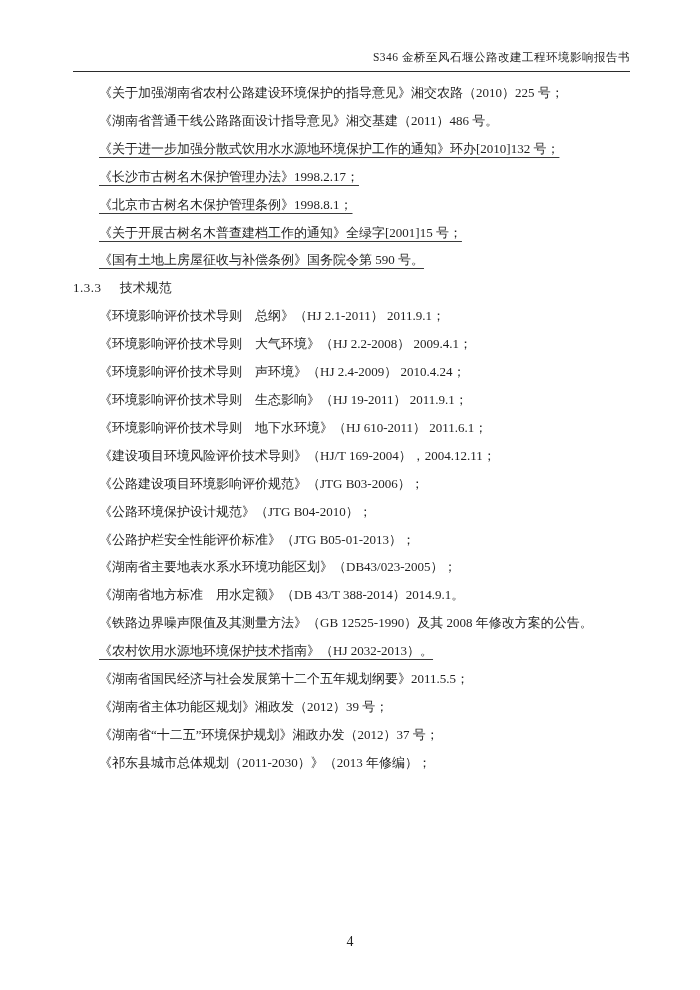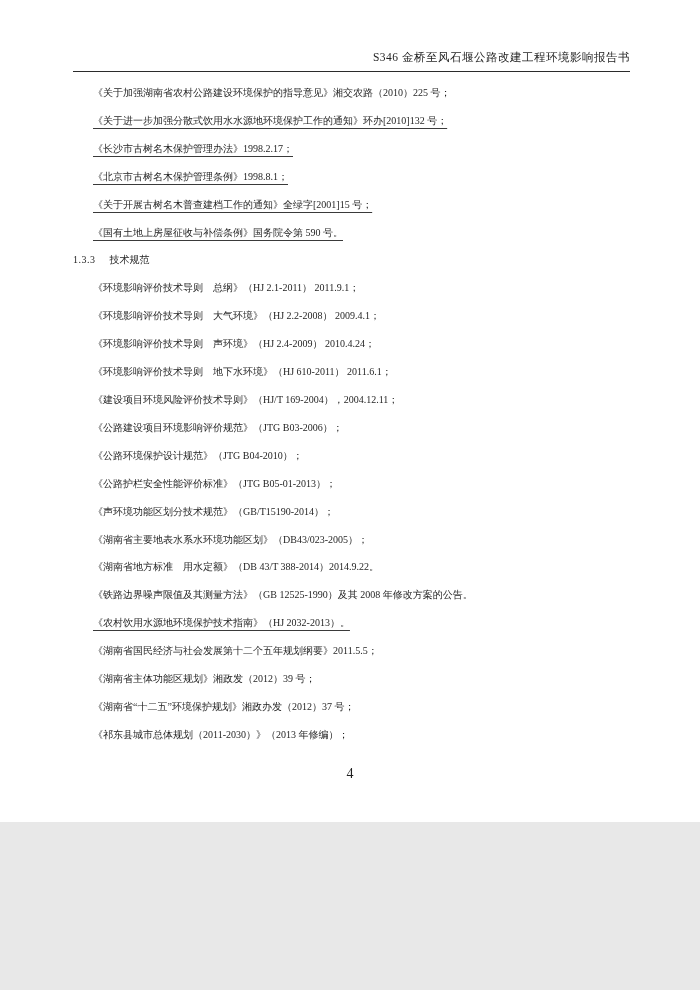--- a/index.html
+++ b/index.html
@@ -3,21 +3,21 @@
 <meta charset="utf-8">
 <style>
   html, body {
     margin: 0;
     padding: 0;
     background: #e8e8e8;
   }
   .page {
     position: relative;
     width: 700px;
-    height: 822px;
+    height: 990px;
     margin: 0 auto;
     background: #ffffff;
     box-sizing: border-box;
     padding: 50px 70px 0 73px;
     font-family: "Liberation Serif", "DejaVu Serif", serif;
     color: #1f1f1f;
     overflow: hidden;
   }
   .header {
     text-align: right;
@@ -25,21 +25,21 @@
     letter-spacing: 0.5px;
     padding-bottom: 6px;
     border-bottom: 1.6px solid #2b2b2b;
     white-space: nowrap;
   }
   .doc-body {
     padding-top: 7px;
   }
   .doc-body p {
     margin: 0;
-    font-size: 10px;
+    font-size: 13px;
     line-height: 27.9px;
   }
   .para {
     text-indent: 2em;
     text-align: justify;
   }
   .heading {
     text-indent: 0;
   }
   .heading .hnum {
@@ -65,37 +65,38 @@
 </head>
 <body>
 
 <div class="page">
   <div class="header">
     <span>S346 金桥至风石堰公路改建工程环境影响报告书</span>
   </div>
 
   <div class="doc-body" id="doc-body">
       <p class="para"><span>《关于加强湖南省农村公路建设环境保护的指导意见》湘交农路（2010）225 号；</span></p>
+      <p class="para"><span>《湖南省普通干线公路路面设计指导意见》湘交基建（2011）486 号。</span></p>
       <p class="para"><span class="u">《关于进一步加强分散式饮用水水源地环境保护工作的通知》环办[2010]132 号；</span></p>
       <p class="para"><span class="u">《长沙市古树名木保护管理办法》1998.2.17；</span></p>
       <p class="para"><span class="u">《北京市古树名木保护管理条例》1998.8.1；</span></p>
       <p class="para"><span class="u">《关于开展古树名木普查建档工作的通知》全绿字[2001]15 号；</span></p>
       <p class="para"><span class="u">《国有土地上房屋征收与补偿条例》国务院令第 590 号。</span></p>
       <p class="heading"><span class="hnum">1.3.3</span><span>技术规范</span></p>
       <p class="para"><span>《环境影响评价技术导则　总纲》（HJ 2.1-2011） 2011.9.1；</span></p>
       <p class="para"><span>《环境影响评价技术导则　大气环境》（HJ 2.2-2008） 2009.4.1；</span></p>
       <p class="para"><span>《环境影响评价技术导则　声环境》（HJ 2.4-2009） 2010.4.24；</span></p>
+      <p class="para"><span>《环境影响评价技术导则　生态影响》（HJ 19-2011） 2011.9.1；</span></p>
       <p class="para"><span>《环境影响评价技术导则　地下水环境》（HJ 610-2011） 2011.6.1；</span></p>
       <p class="para"><span>《建设项目环境风险评价技术导则》（HJ/T 169-2004），2004.12.11；</span></p>
       <p class="para"><span>《公路建设项目环境影响评价规范》（JTG B03-2006）；</span></p>
       <p class="para"><span>《公路环境保护设计规范》（JTG B04-2010）；</span></p>
       <p class="para"><span>《公路护栏安全性能评价标准》（JTG B05-01-2013）；</span></p>
-      <p class="para"><span>《声环境功能区划分技术规范》（GB/T15190-2014）；</span></p>
       <p class="para"><span>《湖南省主要地表水系水环境功能区划》（DB43/023-2005）；</span></p>
-      <p class="para"><span>《湖南省地方标准　用水定额》（DB 43/T 388-2014）2014.9.22。</span></p>
+      <p class="para"><span>《湖南省地方标准　用水定额》（DB 43/T 388-2014）2014.9.1。</span></p>
       <p class="para"><span>《铁路边界噪声限值及其测量方法》（GB 12525-1990）及其 2008 年修改方案的公告。</span></p>
       <p class="para"><span class="u">《农村饮用水源地环境保护技术指南》（HJ 2032-2013）。</span></p>
       <p class="para"><span>《湖南省国民经济与社会发展第十二个五年规划纲要》2011.5.5；</span></p>
       <p class="para"><span>《湖南省主体功能区规划》湘政发（2012）39 号；</span></p>
       <p class="para"><span>《湖南省“十二五”环境保护规划》湘政办发（2012）37 号；</span></p>
       <p class="para"><span>《祁东县城市总体规划（2011-2030）》（2013 年修编）；</span></p>
     </div>
 
   <div class="footer">
     <span>4</span>

